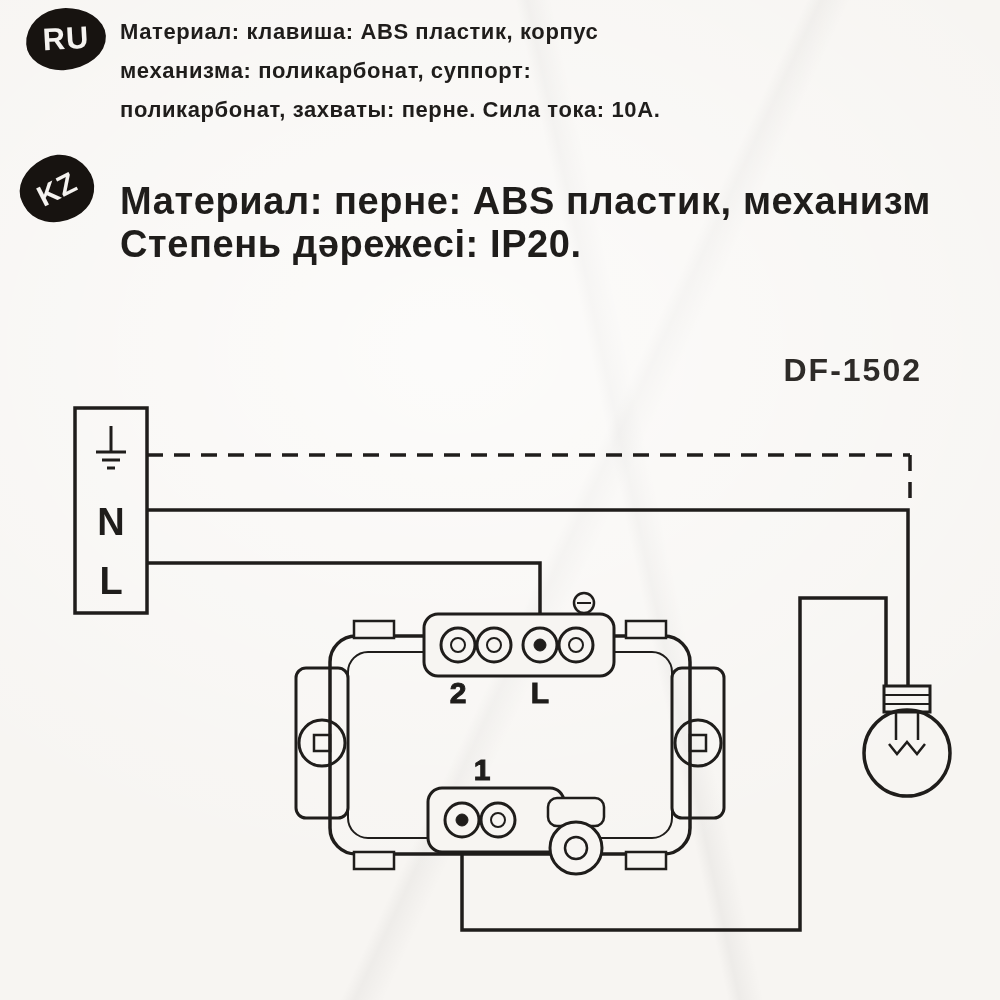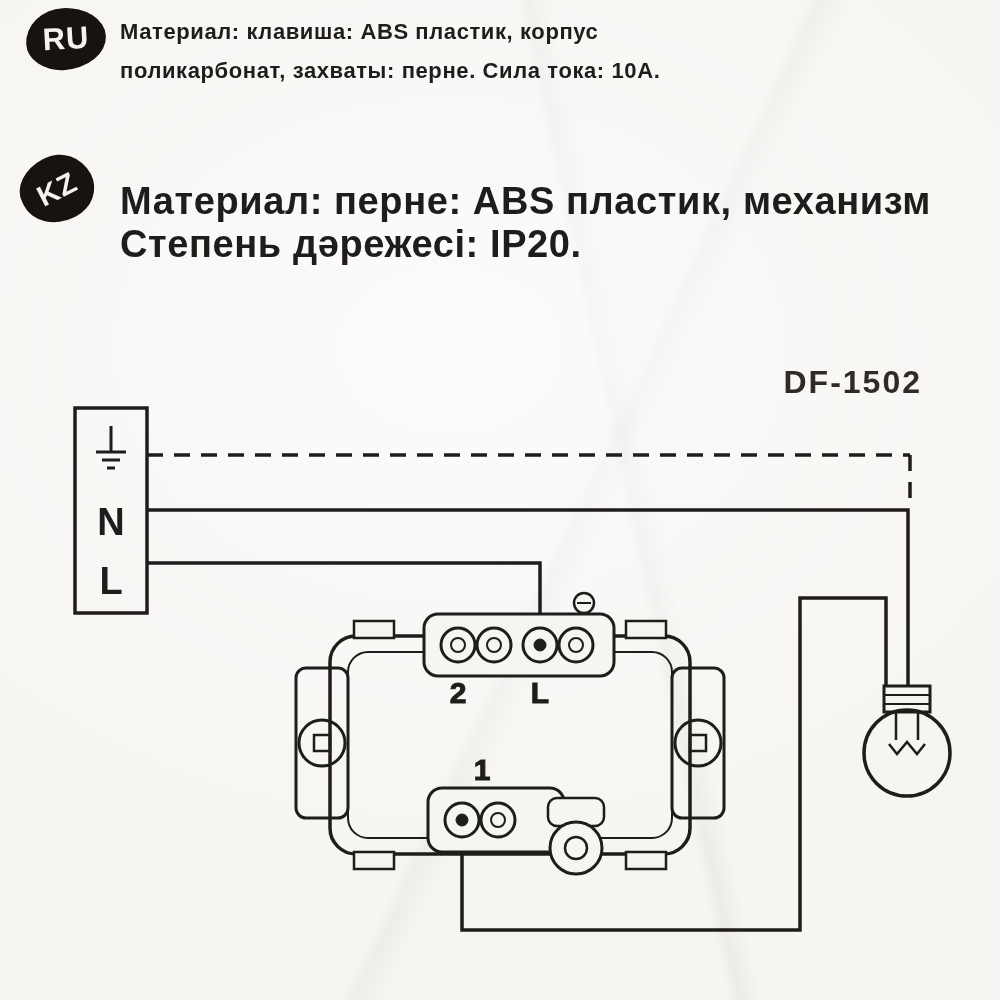--- a/index.html
+++ b/index.html
@@ -41,21 +41,21 @@
     transform:rotate(-27deg);
   }
   .spec{
     position:absolute; left:120px; width:800px;
     font-weight:bold; color:var(--ink);
   }
   .spec-ru{ top:12px; font-size:22px; line-height:39px; letter-spacing:.6px;}
   .spec-kz{ top:180px; font-size:38px; line-height:43px; letter-spacing:.6px;}
   .spec .line{white-space:nowrap;}
   .model{
-    position:absolute; right:78px; top:364px;
+    position:absolute; right:78px; top:352px;
     font-size:32px; letter-spacing:2px; color:var(--soft); font-weight:bold;
   }
   .diagram{
     position:absolute; left:0; top:395px; width:1000px; height:605px;
   }
   svg{color:var(--ink);}
   svg text{
     font-family:"Liberation Sans", sans-serif;
     font-weight:bold;
     fill:currentColor;
@@ -65,20 +65,21 @@
 <body>
 
 <div class="page">
 
   <div class="badge badge-ru">
     <span>RU</span>
   </div>
 
   <div class="spec spec-ru">
     <div class="line">Материал: клавиша: ABS пластик, корпус</div>
+    <div class="line">механизма: поликарбонат, суппорт:</div>
     <div class="line">поликарбонат, захваты: перне. Сила тока: 10А.</div>
   </div>
 
   <div class="badge badge-kz">
     <span>KZ</span>
   </div>
 
   <div class="spec spec-kz">
     <div class="line">Материал: перне: ABS пластик, механизм</div>
     <div class="line">Степень дәрежесі: IP20.</div>

